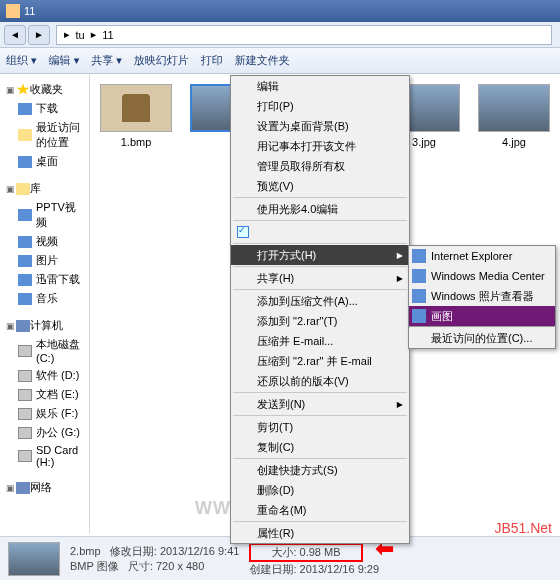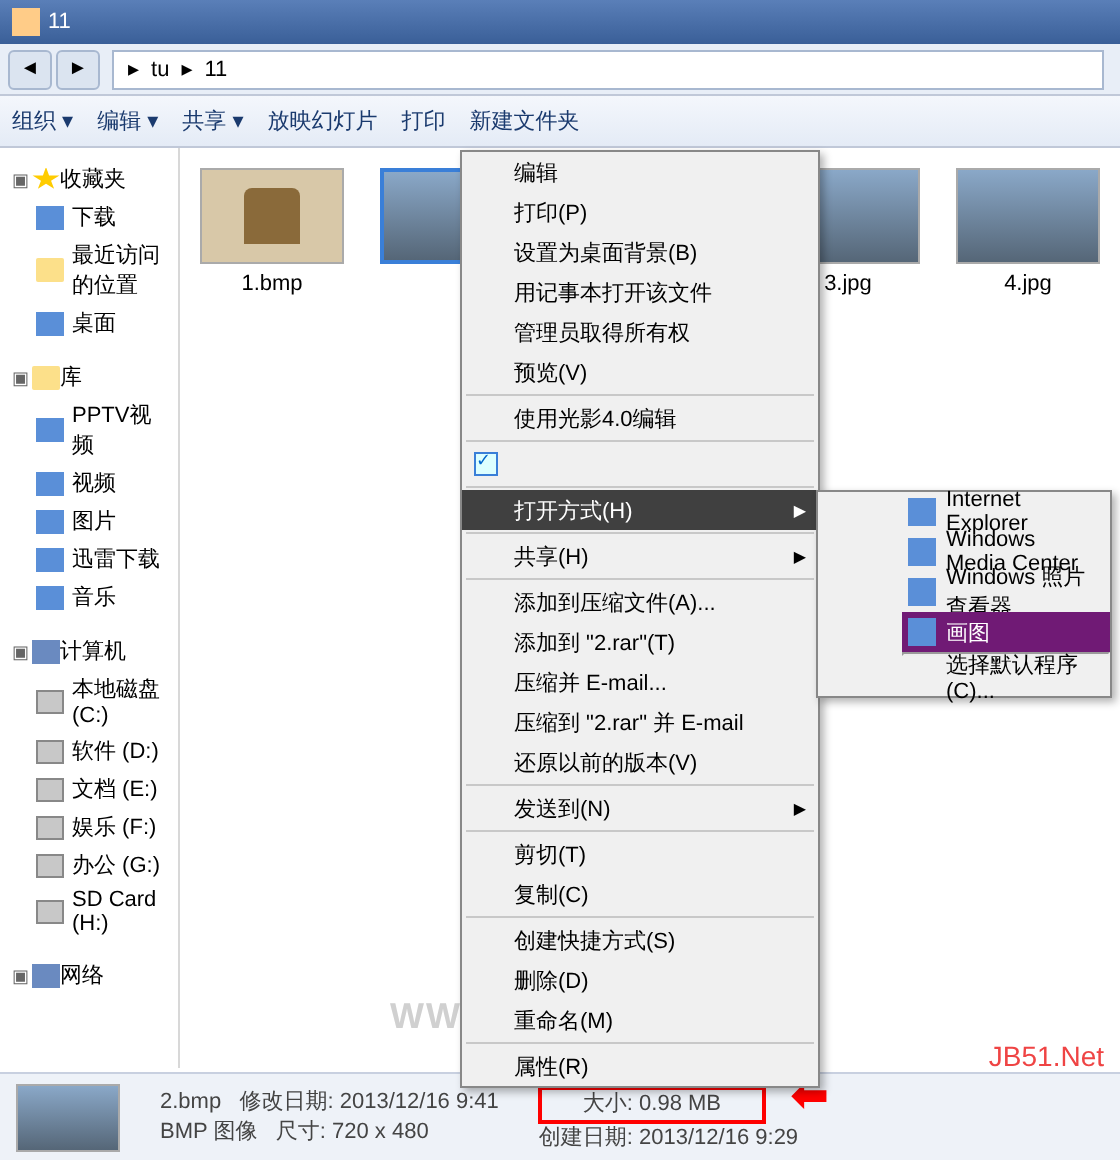--- a/index.html
+++ b/index.html
@@ -30,26 +30,26 @@
 .thumb .img.sel { border: 2px solid #3a7fd8; }
 .thumb .img.lock { background: #d8c8a8; position: relative; }
 .thumb .img.lock::after { content: ""; position: absolute; left: 30%; top: 20%; width: 40%; height: 60%; background: #8a6a3a; border-radius: 4px 4px 0 0; }
 .ctx { position: absolute; left: 230px; top: 75px; width: 180px; background: #f0f0f0; border: 1px solid #888; box-shadow: 2px 2px 4px rgba(0,0,0,0.3); z-index: 10; }
 .ctx-item { display: flex; align-items: center; height: 20px; padding: 0 18px 0 26px; position: relative; }
 .ctx-item.hl { background: #404040; color: #fff; }
 .ctx-item .arrow { position: absolute; right: 6px; font-size: 8px; }
 .ctx-item .chk { position: absolute; left: 6px; width: 12px; height: 12px; border: 1px solid #3a7fd8; background: #dff; }
 .ctx-item .chk::after { content: "✓"; font-size: 9px; color: #06c; position: absolute; top: -2px; }
 .ctx hr { border: none; border-top: 1px solid #c8c8c8; margin: 1px 2px; }
-.submenu { position: absolute; left: 408px; top: 245px; width: 148px; background: #f0f0f0; border: 1px solid #888; box-shadow: 2px 2px 4px rgba(0,0,0,0.3); z-index: 11; padding-left: 42px; }
+.submenu { position: absolute; left: 408px; top: 245px; width: 148px; background: #f0f0f0; border: 1px solid #888; box-shadow: 2px 2px 4px rgba(0,0,0,0.3); z-index: 11; }
 .sub-item { display: flex; align-items: center; height: 20px; padding: 0 6px 0 22px; position: relative; gap: 4px; }
 .sub-item.hl { background: #701a75; color: #fff; }
 .sub-ico { position: absolute; left: 3px; width: 14px; height: 14px; background: #5a8fd8; }
 .watermark { position: absolute; left: 50%; transform: translateX(-50%); top: 498px; font-size: 18px; font-weight: bold; color: #d0d0d0; letter-spacing: 1px; }
-.statusbar { position: absolute; bottom: 0; left: 0; right: 0; height: 44px; background: #eef2f8; border-top: 1px solid #c8d0e0; display: flex; align-items: center; padding: 4px 8px; gap: 20px; }
+.statusbar { position: absolute; bottom: 0; left: 0; right: 0; height: 44px; background: #eef2f8; border-top: 1px solid #c8d0e0; display: flex; align-items: center; padding: 4px 8px; gap: 10px; }
 .statusbar .preview { width: 52px; height: 34px; background: linear-gradient(#8aa8c8, #567); border: 1px solid #aaa; }
 .statusbar .info { font-size: 11px; color: #444; line-height: 15px; }
 .redbox { border: 2px solid #f00; padding: 0 20px; display: inline-block; }
 .red-arrow { display: inline-block; margin-left: 10px; color: #f00; font-size: 22px; font-weight: bold; }
 .footer-r { position: absolute; right: 8px; bottom: 44px; font-size: 14px; font-weight: normal; color: #ef4444; }
 </style>
 </head>
 <body>
 
 <div class="titlebar">
@@ -269,21 +269,21 @@
   <div class="sub-item">
       <span class="sub-ico"></span>
       <span>Windows 照片查看器</span>
     </div>
   <div class="sub-item hl">
       <span class="sub-ico"></span>
       <span>画图</span>
     </div>
   <hr>
   <div class="sub-item">
-      <span>选择默认程序(C)...</span>
+      <span>最近访问的位置(C)...</span>
     </div>
 </div>
 
 <div class="watermark">WWW.PC841.COM</div>
 <div class="footer-r">JB51.Net</div>
 
 <div class="statusbar">
   <div class="preview"></div>
   <div class="info">
     <div>

